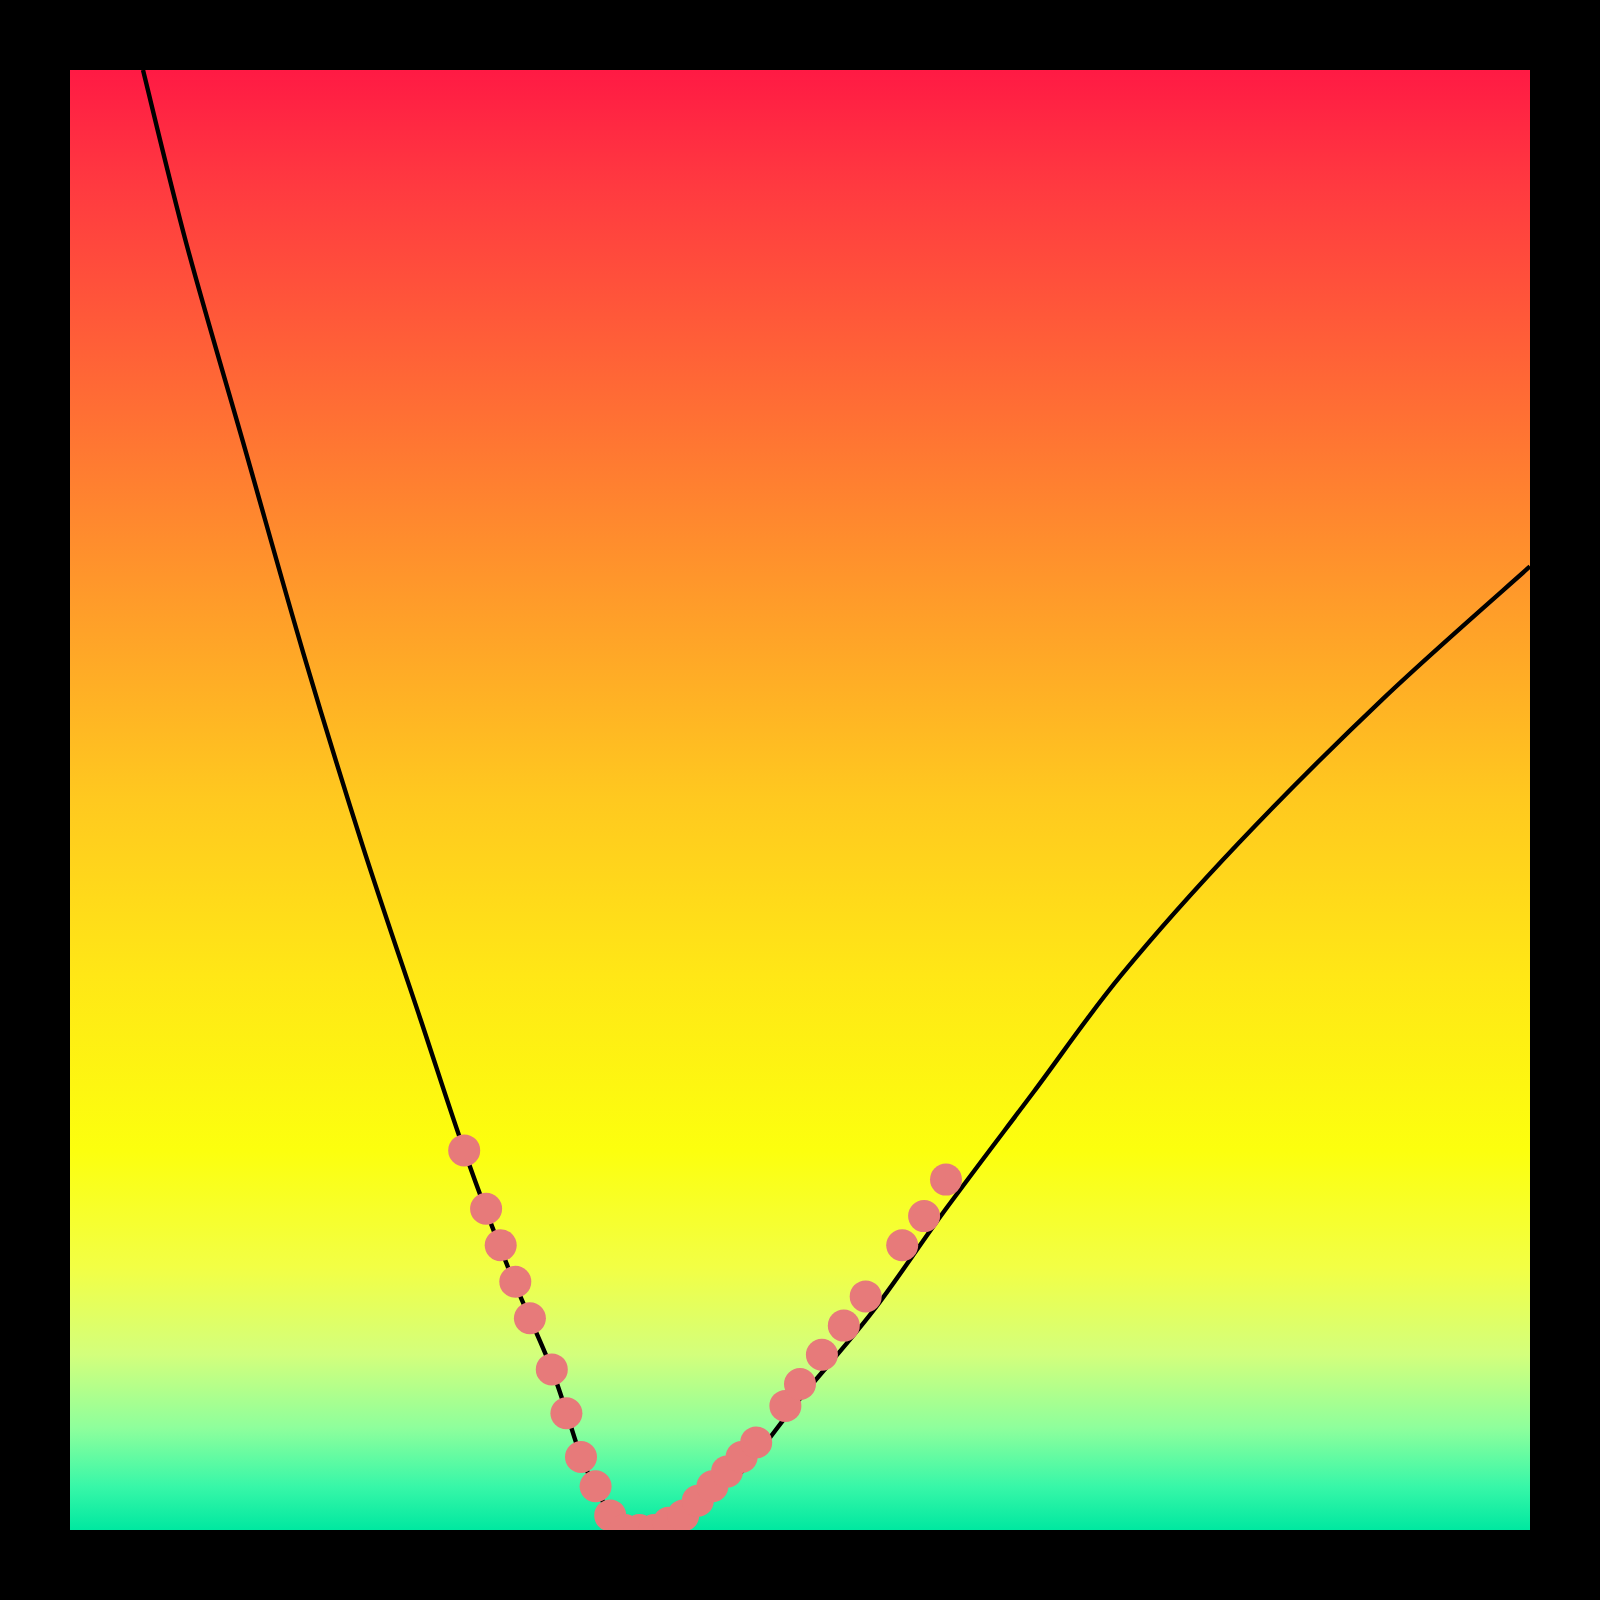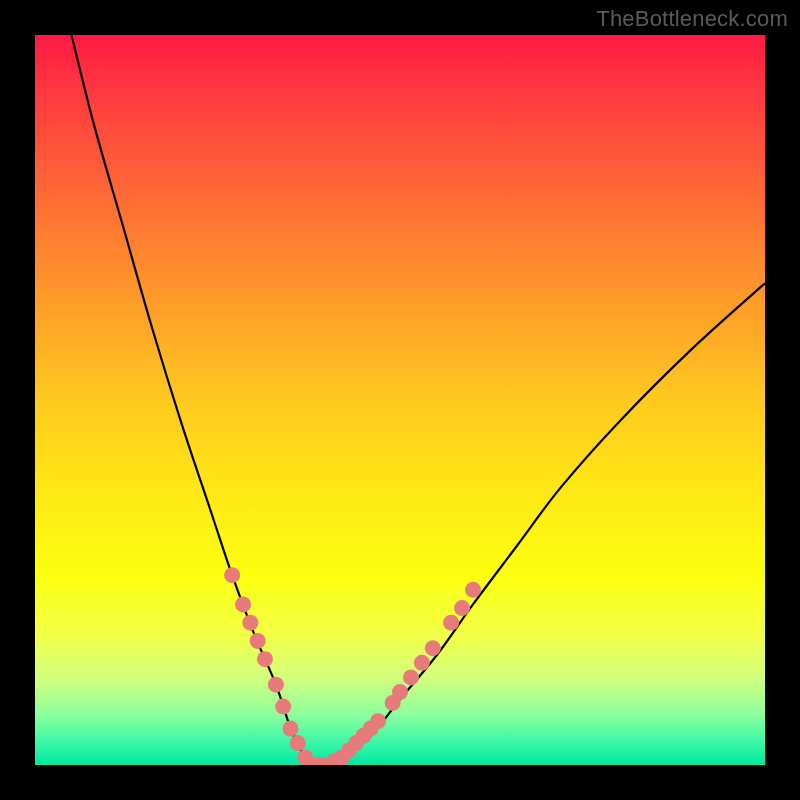--- a/index.html
+++ b/index.html
@@ -59,21 +59,20 @@
     font-size: 22px;
     font-weight: 400;
     letter-spacing: 0.2px;
     user-select: none;
   }
 </style>
 </head>
 <body>
 
 <div class="chart-wrap">
-  <div class="watermark">TheBottleneck.com</div>
   <div class="plot-area">
     <div class="gradient"></div>
     <svg class="curve" viewBox="0 0 730 730">
       <g id="curve-layer">
           <path d="M 36.5,0 C 40.15,14.600000000000003 49.88333333333333,55.9666666666667 58.4,87.60000000000002 C 66.91666666666666,119.23333333333335 77.86666666666666,155.7333333333333 87.6,189.79999999999995 C 97.33333333333333,223.86666666666662 107.06666666666666,259.15 116.8,292 C 126.53333333333333,324.85 136.26666666666668,356.48333333333335 146,386.90000000000003 C 155.73333333333332,417.3166666666667 166.6833333333333,448.95 175.2,474.5 C 183.71666666666667,500.05 189.8,519.5166666666667 197.10000000000002,540.2 C 204.40000000000003,560.8833333333334 211.7,580.35 219,598.6 C 226.3,616.85 234.81666666666666,633.8833333333334 240.9,649.7 C 246.98333333333335,665.5166666666667 251.84999999999997,683.7666666666667 255.49999999999997,693.5 C 259.15,703.2333333333333 260.3666666666667,703.2333333333333 262.8,708.1 C 265.23333333333335,712.9666666666667 267.6666666666667,719.0500000000001 270.1,722.7 C 272.53333333333336,726.35 274.96666666666664,728.7833333333333 277.4,730 C 279.8333333333333,731.2166666666667 279.8333333333333,731.2166666666667 284.7,730 C 289.56666666666666,728.7833333333333 298.0833333333333,727.5666666666667 306.59999999999997,722.7 C 315.1166666666666,717.8333333333334 326.06666666666666,710.5333333333333 335.8,700.8 C 345.53333333333336,691.0666666666666 354.05,677.6833333333333 365,664.3 C 375.95,650.9166666666666 389.33333333333337,636.3166666666666 401.50000000000006,620.5 C 413.66666666666674,604.6833333333334 424.6166666666667,587.65 438,569.4 C 451.3833333333333,551.15 467.2,530.4666666666667 481.8,511 C 496.40000000000003,491.53333333333336 508.5666666666667,473.28333333333336 525.6,452.6 C 542.6333333333333,431.9166666666667 562.1,410.0166666666667 584,386.90000000000003 C 605.9,363.78333333333336 632.6666666666666,337.0166666666667 657,313.90000000000003 C 681.3333333333334,290.78333333333336 717.8333333333334,259.15 730,248.2" fill="none" stroke="#000000" stroke-width="2.2"></path>
         </g>
       <g id="marker-layer">
           <circle cx="197.10000000000002" cy="540.2" r="8" fill="#e77a7a"></circle>
           <circle cx="208.04999999999998" cy="569.4" r="8" fill="#e77a7a"></circle>
           <circle cx="215.35" cy="587.65" r="8" fill="#e77a7a"></circle>

